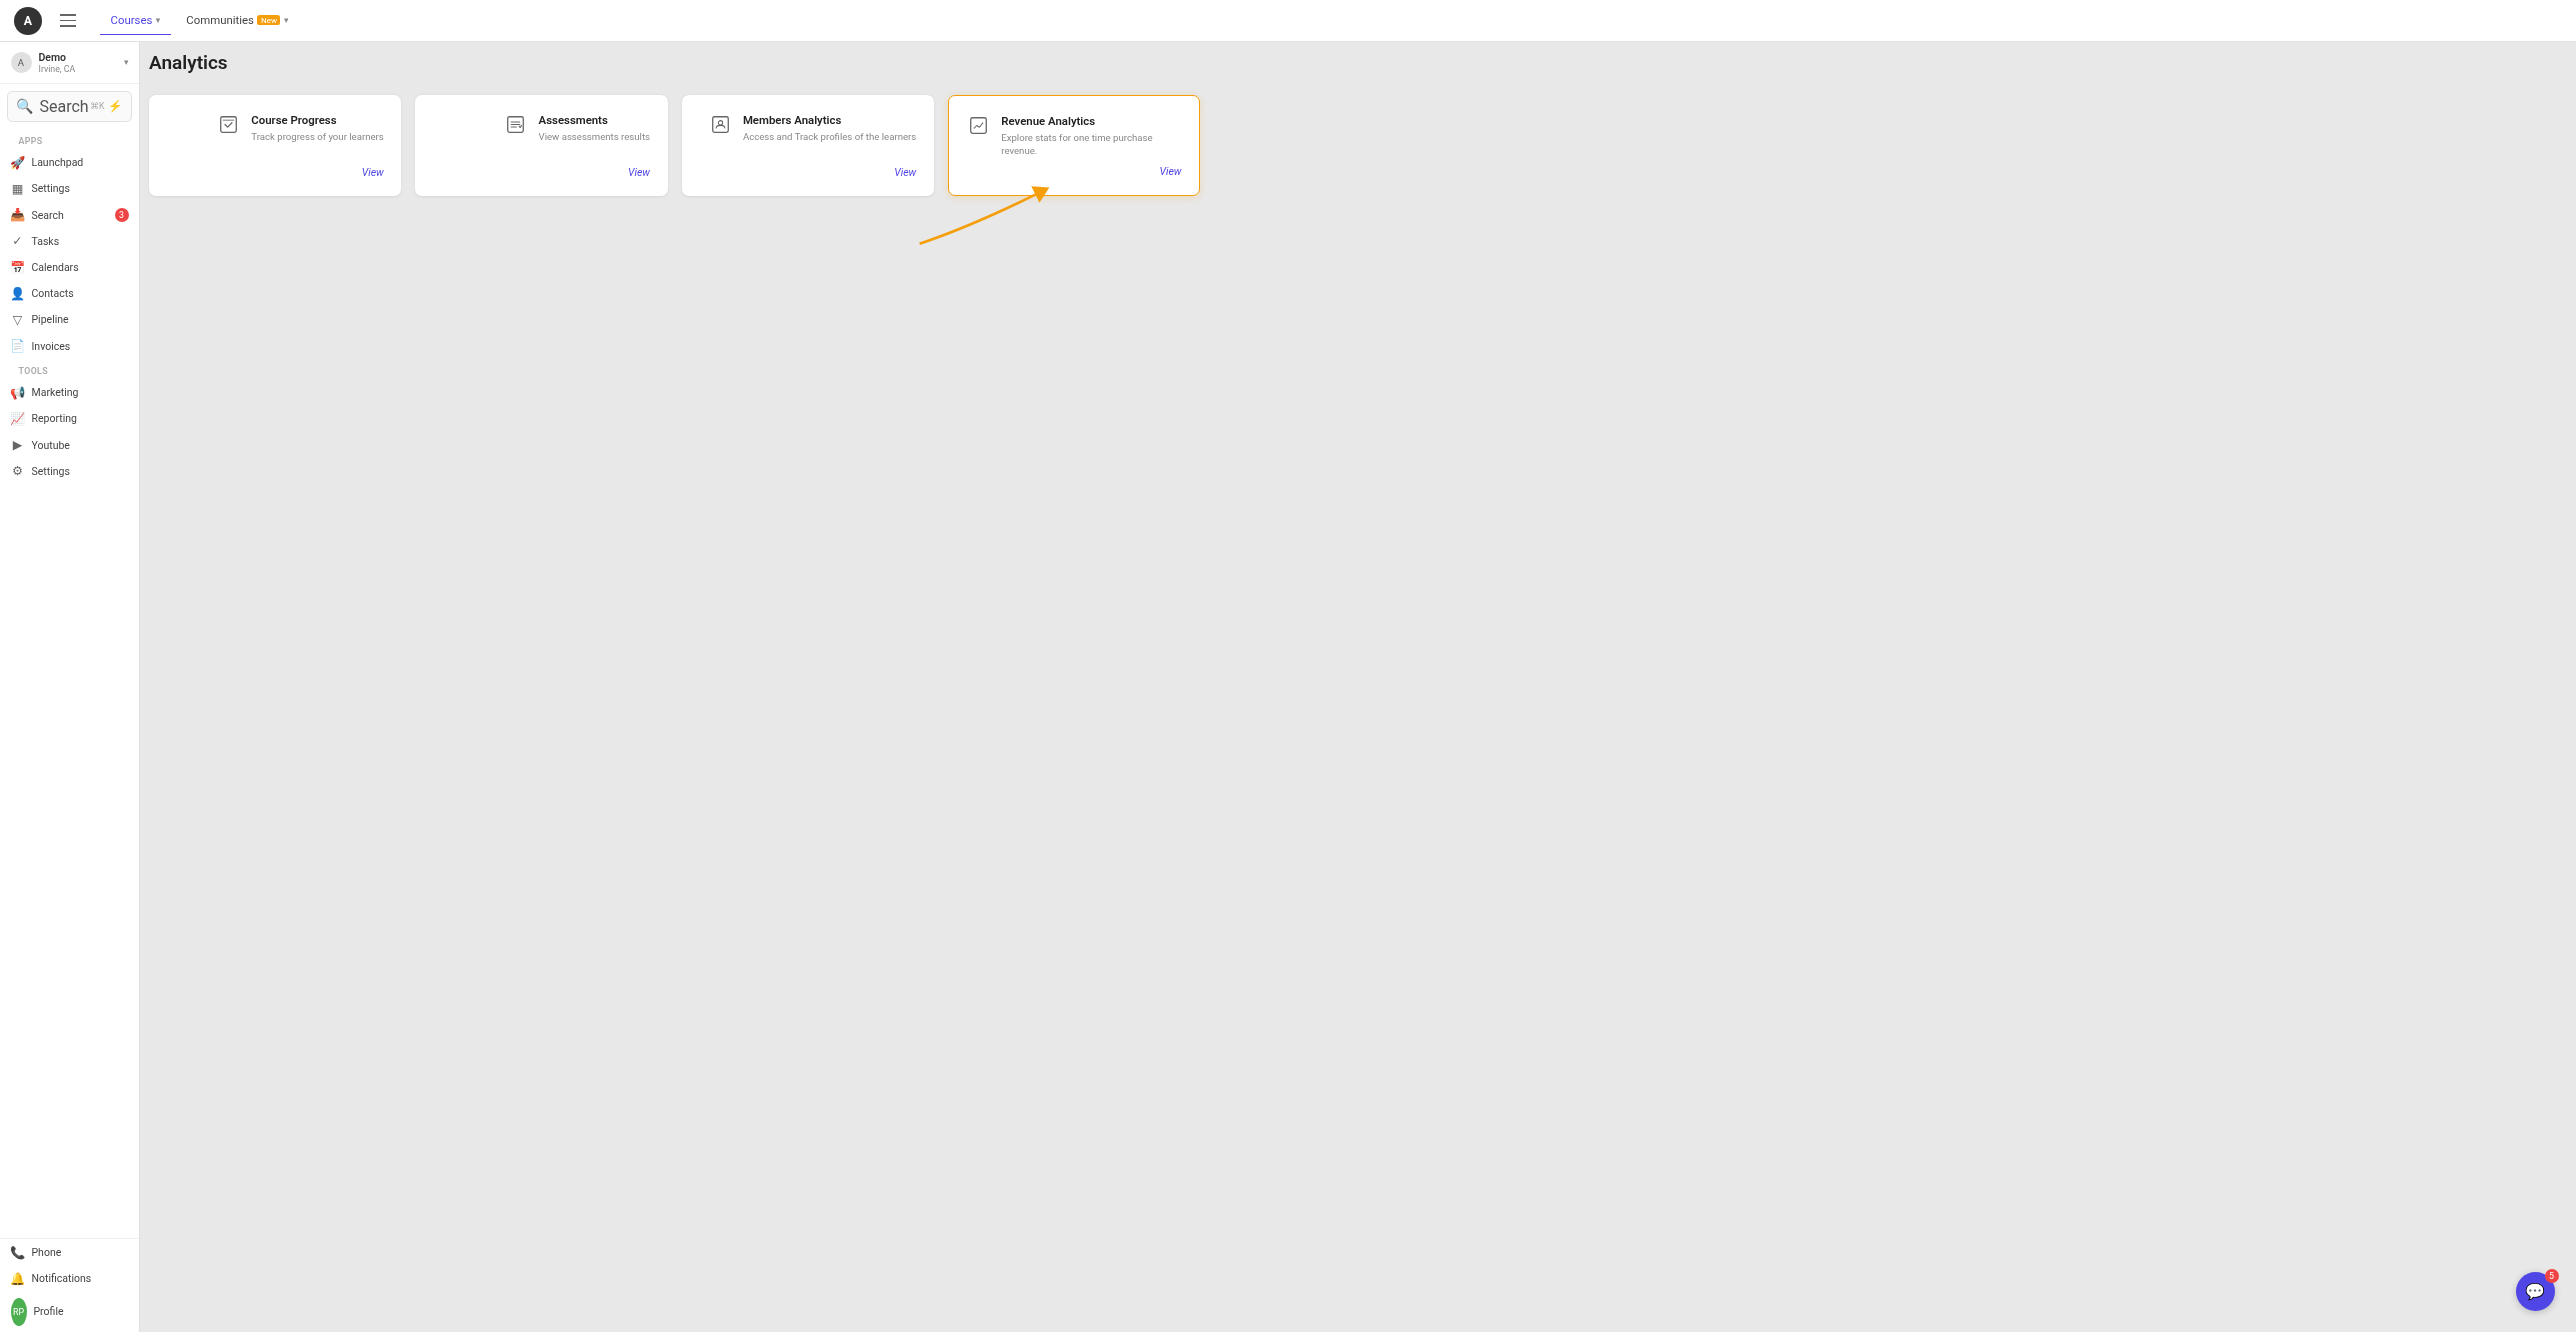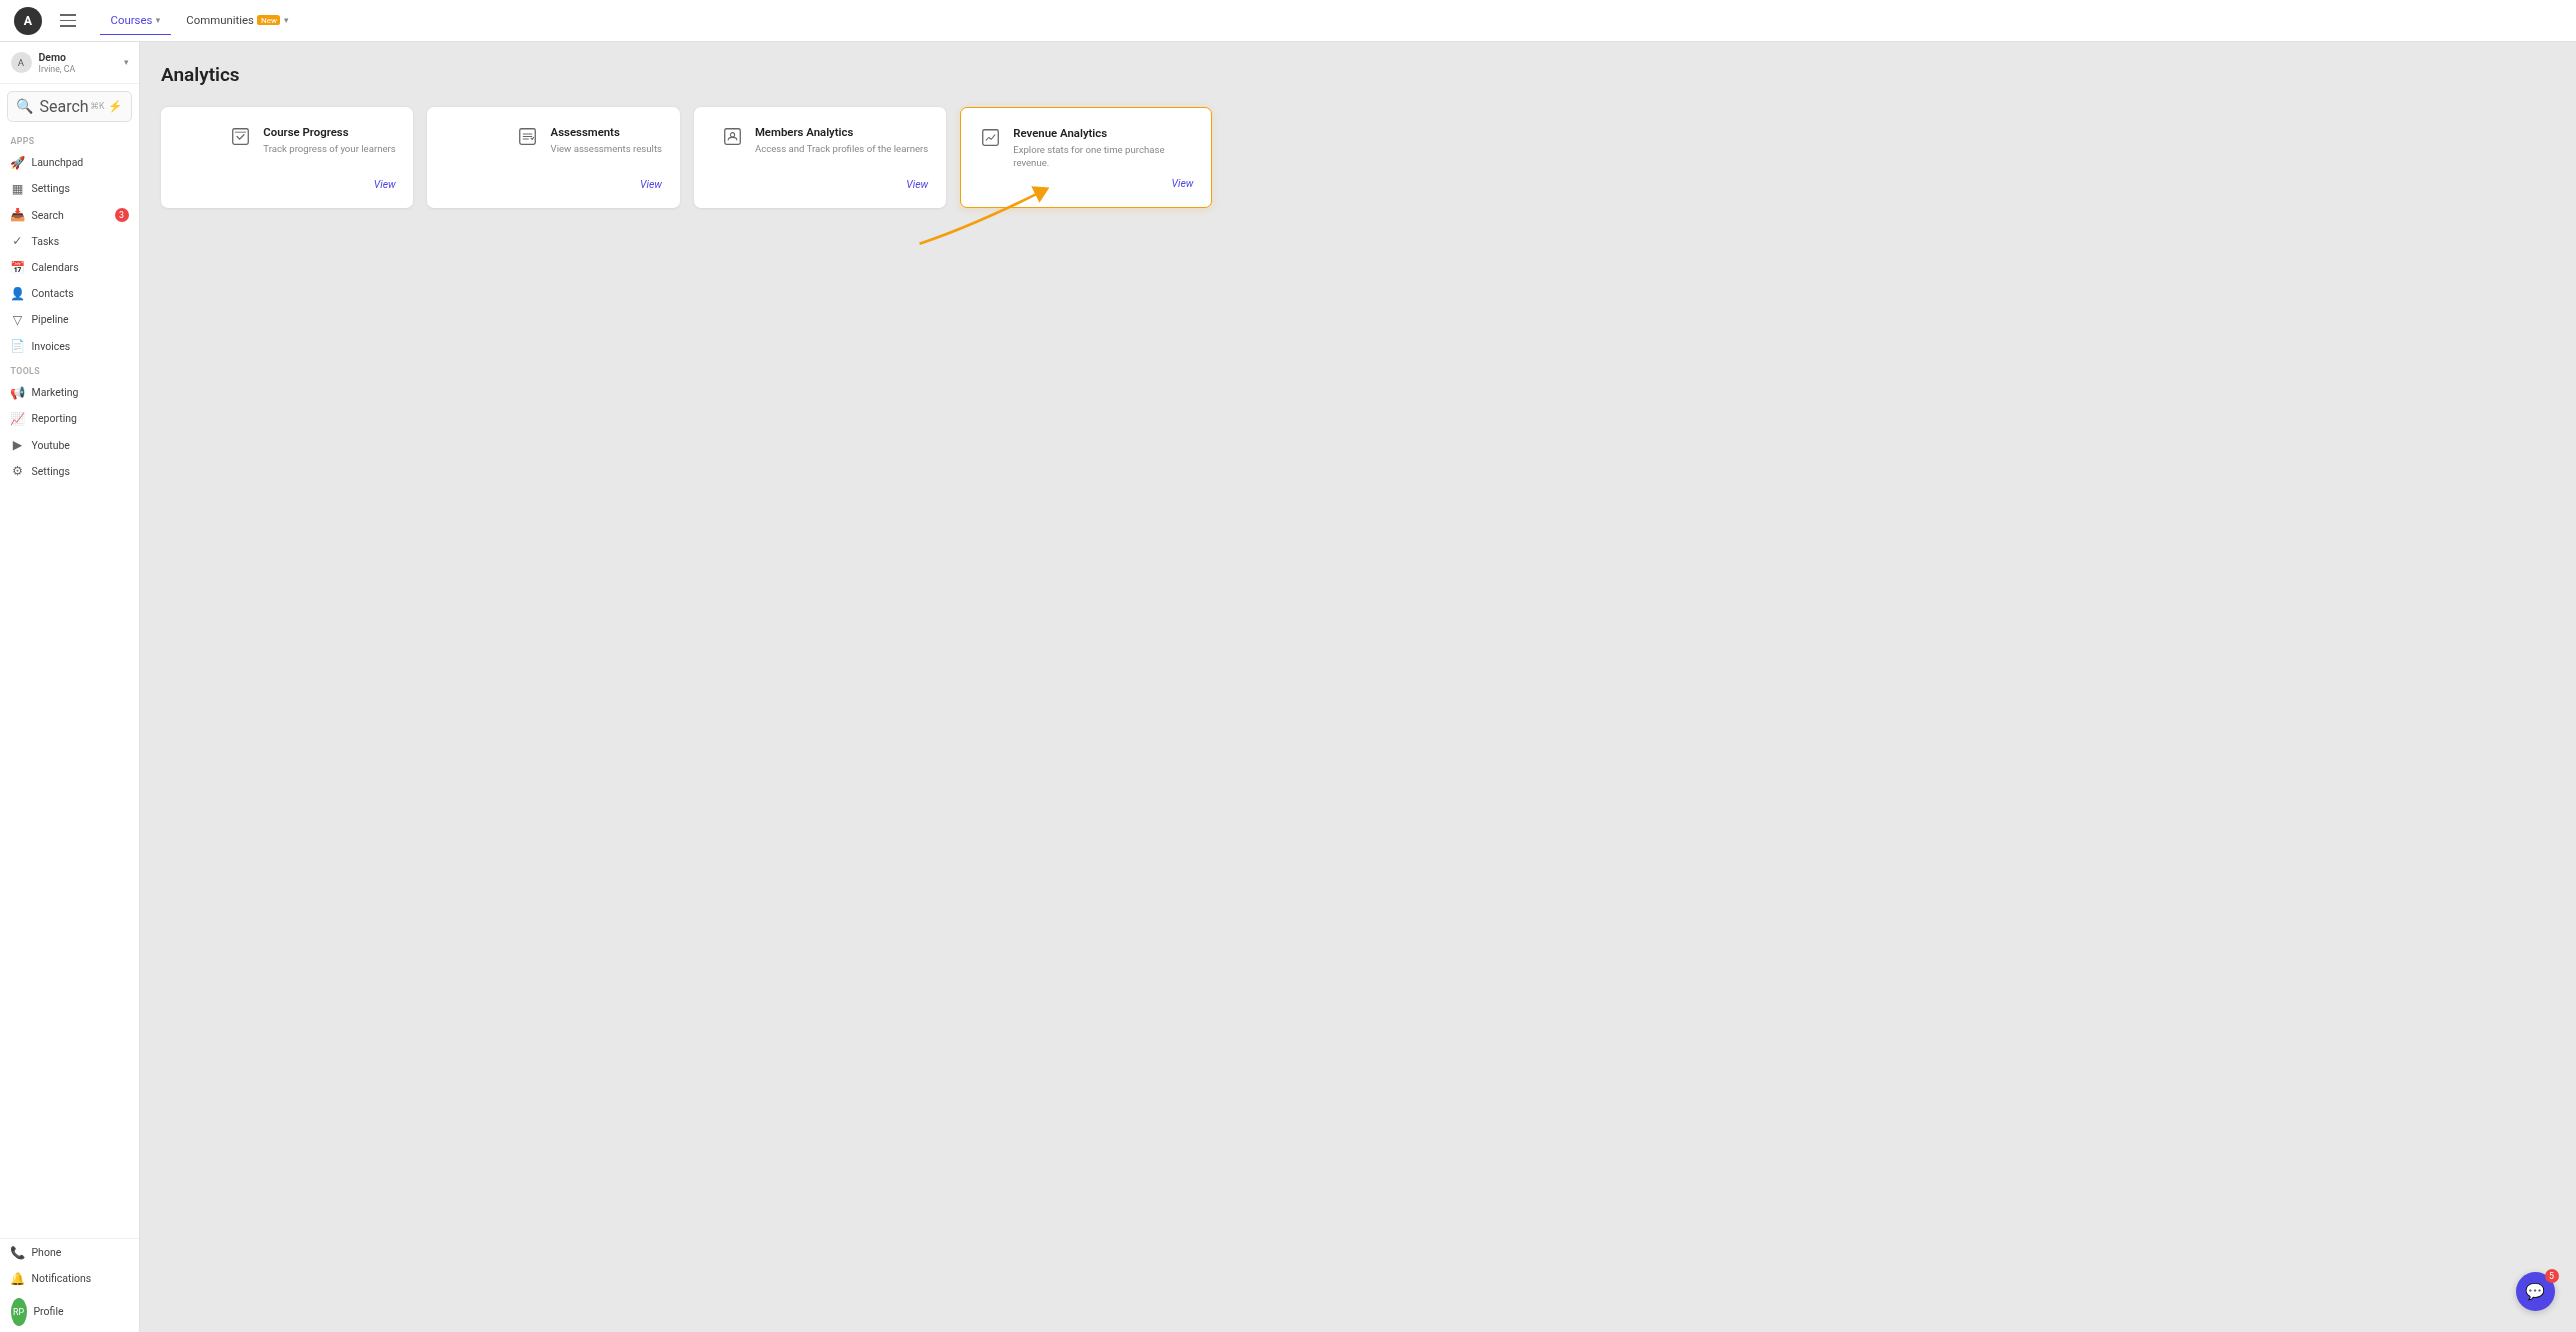--- a/index.html
+++ b/index.html
@@ -164,20 +164,21 @@
       color: #888;
     }
 
     .section-label {
       padding: 7px 10.5px 3.5px;
       font-size: 8.8px;
       font-weight: 600;
       color: #aaa;
       text-transform: uppercase;
       letter-spacing: 0.4px;
+      margin-left: 8px;
     }
 
     .sidebar-item {
       display: flex;
       align-items: center;
       gap: 7px;
       padding: 6.1px 10.5px;
       font-size: 10.5px;
       color: #444;
       cursor: pointer;
@@ -203,21 +204,21 @@
     }
 
     .sidebar-bottom {
       margin-top: auto;
       border-top: 0.9px solid #f0f0f0;
     }
 
     
     .main-content {
       flex: 1;
-      padding: 21px;
+      padding: 9px;
       overflow-y: auto;
       background: #e8e8e8;
       position: relative;
     }
 
     .page-title {
       font-size: 19px;
       font-weight: 600;
       color: #222;
       margin-bottom: 21px;

